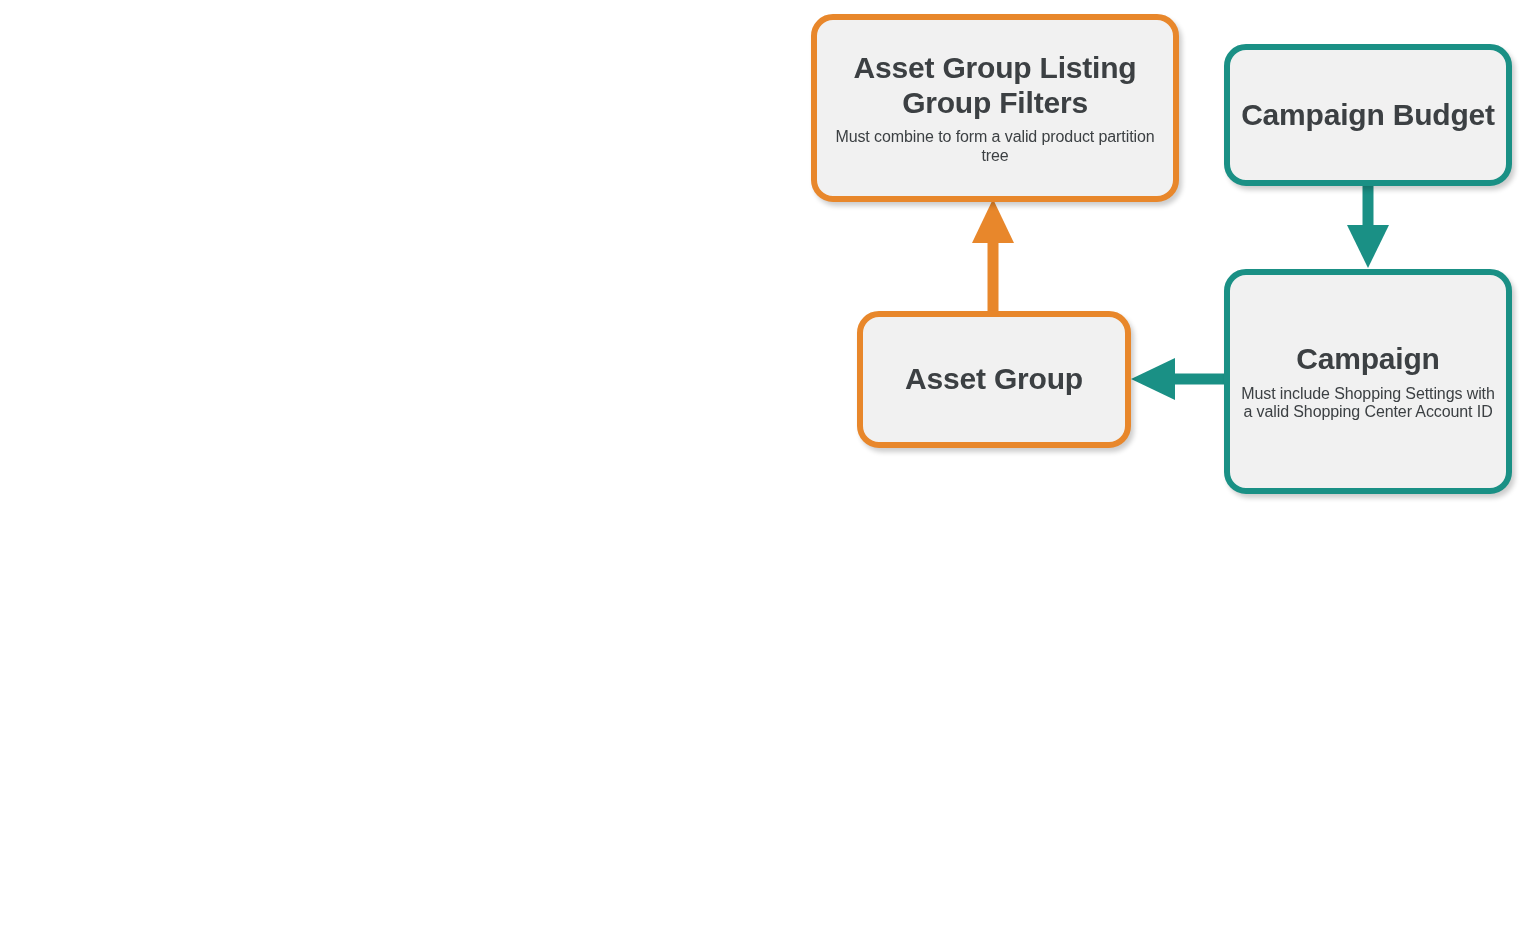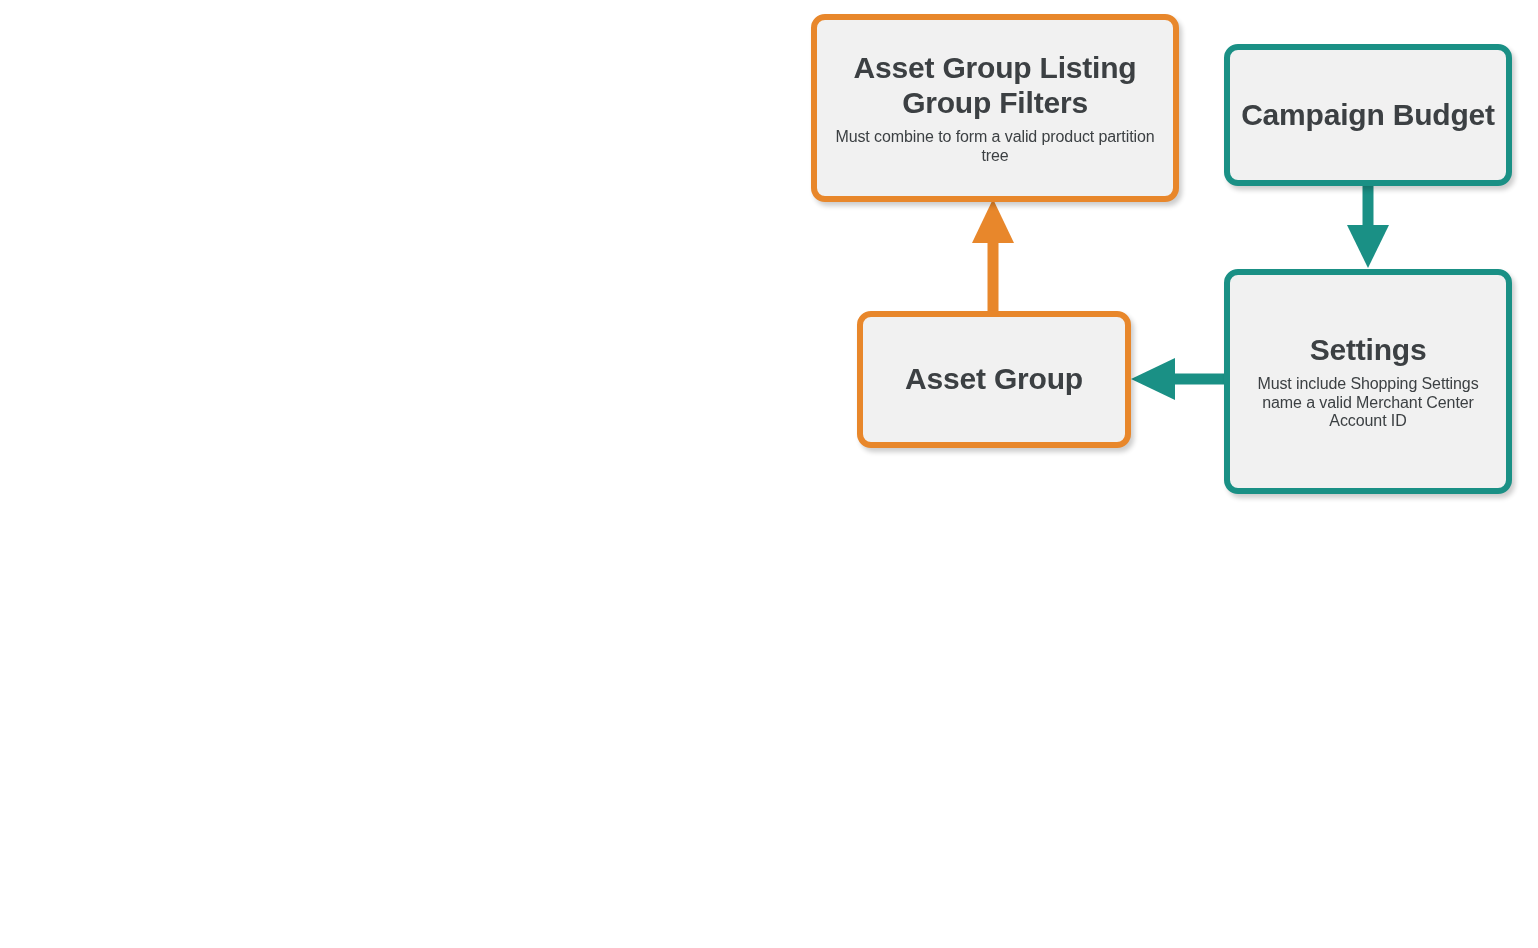--- a/index.html
+++ b/index.html
@@ -32,21 +32,21 @@
     height: 948px;
     pointer-events: none;
   }
 
   .node {
     position: absolute;
     box-sizing: border-box;
     background: #f1f1f1;
     border-style: solid;
     border-width: 6px;
-    border-radius: 14px;
+    border-radius: 22px;
     display: flex;
     flex-direction: column;
     align-items: center;
     justify-content: center;
     text-align: center;
     box-shadow: 3px 4px 5px rgba(0, 0, 0, 0.20);
     padding: 6px 10px;
   }
 
   .node .node-title {
@@ -116,18 +116,18 @@
 
   <div class="node node--orange" id="node-assetgroup">
     <div class="node-title">Asset Group</div>
   </div>
 
   <div class="node node--teal" id="node-budget">
     <div class="node-title">Campaign Budget</div>
   </div>
 
   <div class="node node--teal" id="node-campaign">
-    <div class="node-title">Settings</div>
-    <div class="node-desc">Must include Shopping Settings name a valid Merchant Center Account ID</div>
+    <div class="node-title">Campaign</div>
+    <div class="node-desc">Must include Shopping Settings with a valid Shopping Center Account ID</div>
   </div>
 
 
 </div>
 
 </body></html>

